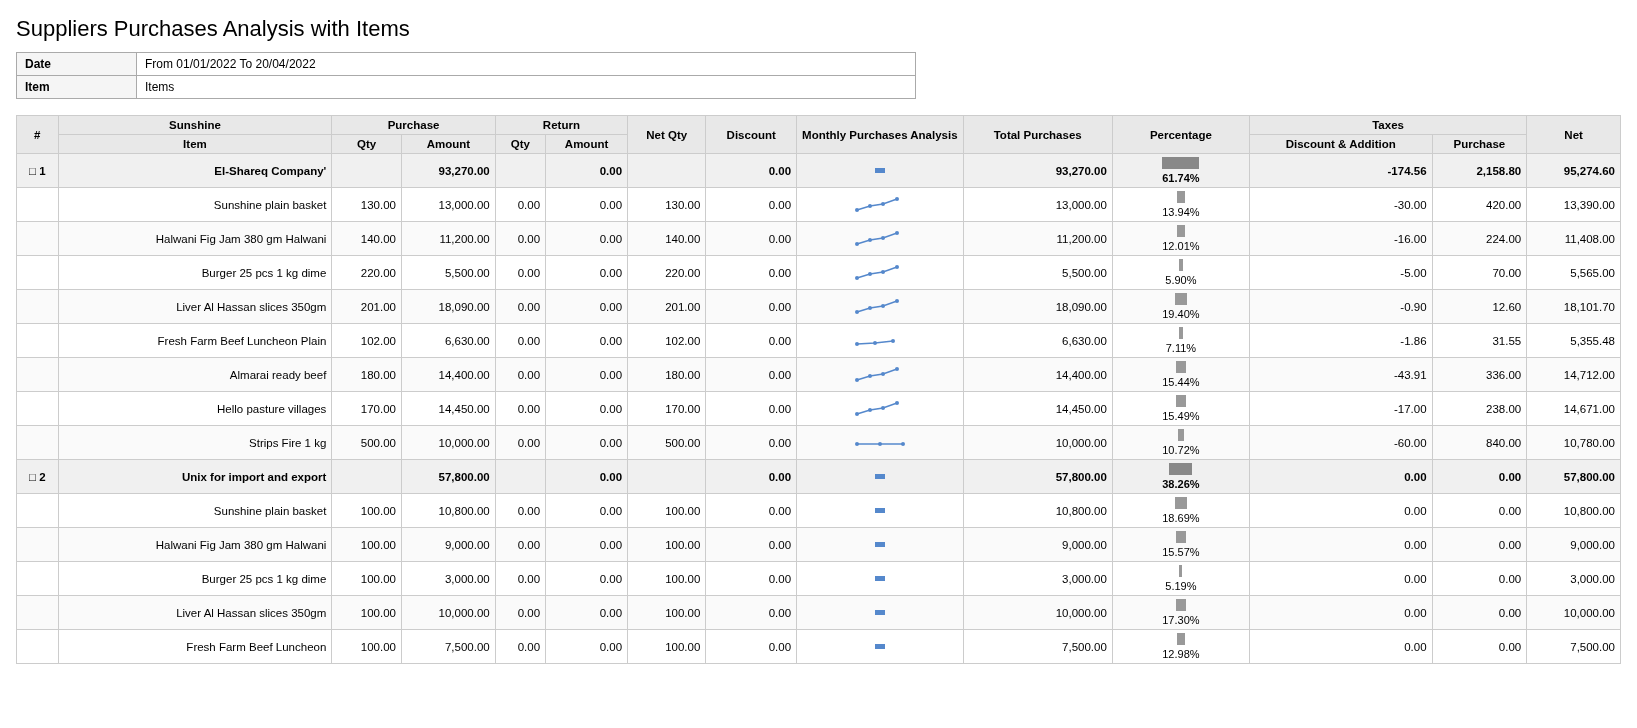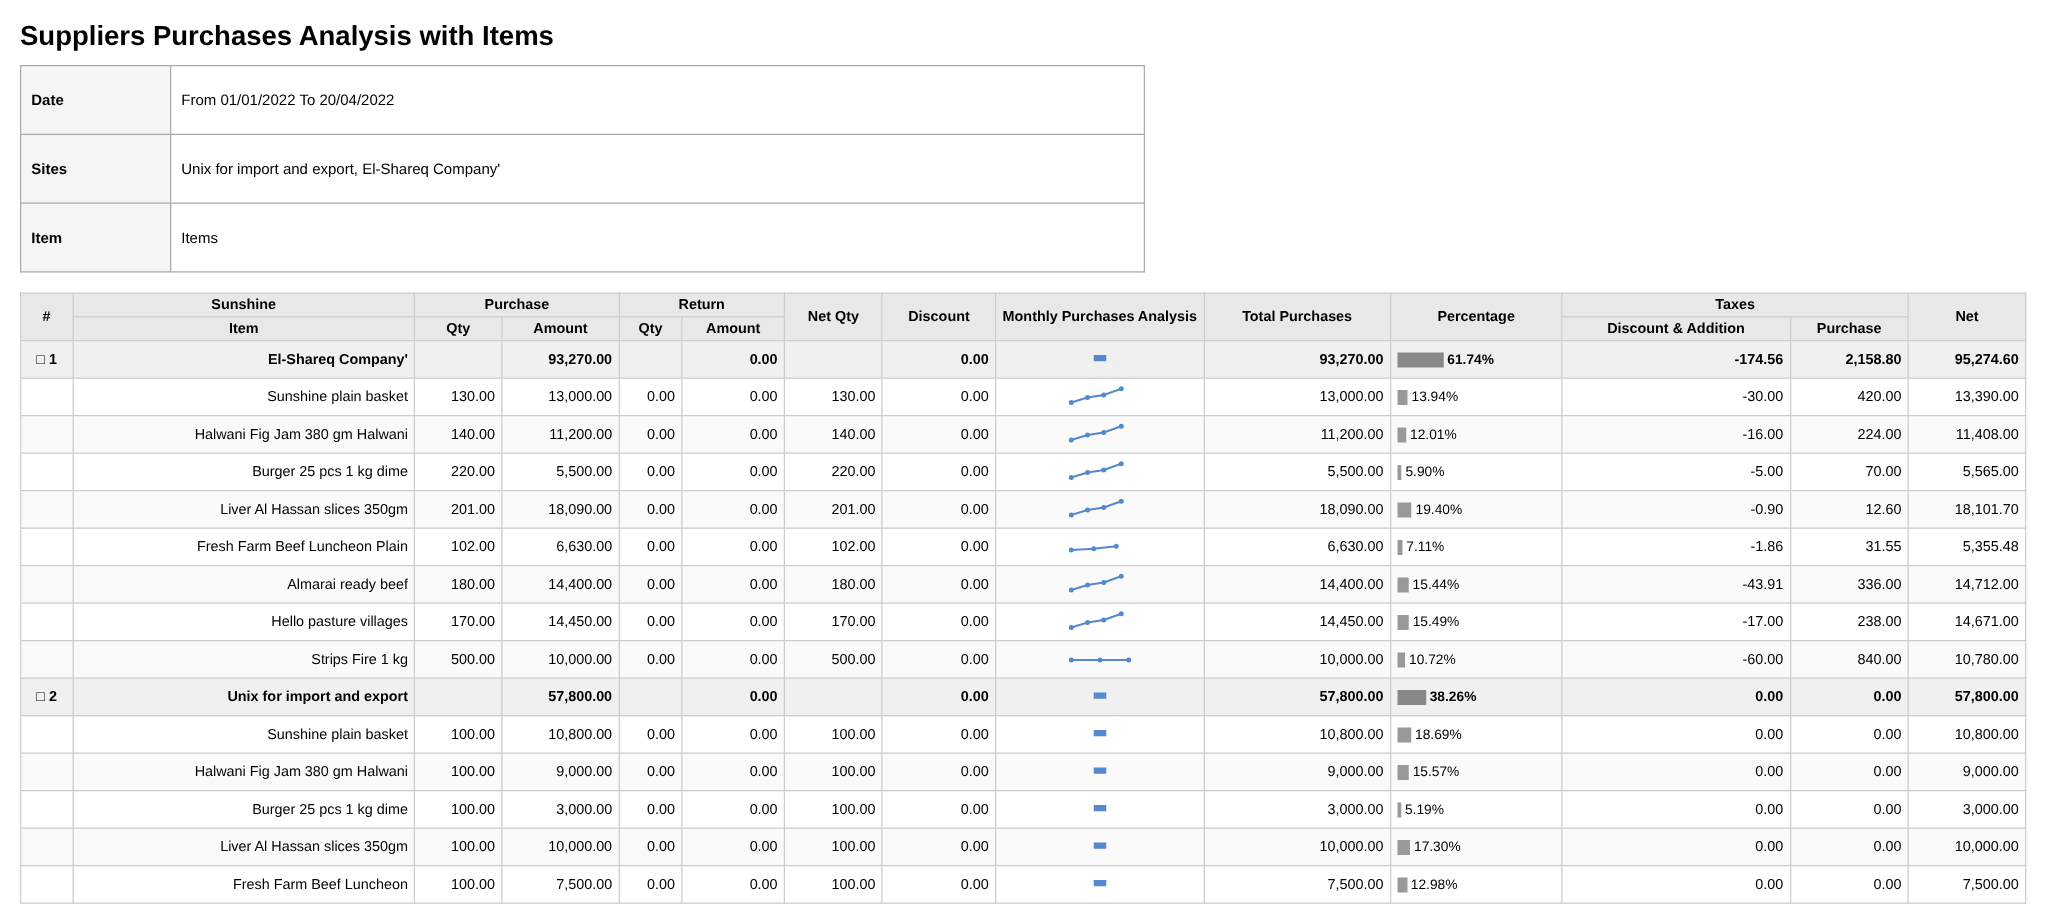--- a/index.html
+++ b/index.html
@@ -5,32 +5,32 @@
     * { box-sizing: border-box; margin: 0; padding: 0; }
     body {
       font-family: Arial, sans-serif;
       font-size: 12px;
       background: #fff;
       color: #000;
       padding: 16px;
     }
     h1 {
       font-size: 22px;
-      font-weight: bold;
+      font-weight: normal;
       margin-bottom: 10px;
     }
     .meta-table {
       border: 1px solid #aaa;
       border-collapse: collapse;
       margin-bottom: 16px;
       width: 900px;
     }
     .meta-table td {
       border: 1px solid #aaa;
-      padding: 20px 8px;
+      padding: 4px 8px;
     }
     .meta-table td:first-child {
       font-weight: bold;
       width: 120px;
       background: #f5f5f5;
     }
     .main-table {
       border-collapse: collapse;
       width: 100%;
       font-size: 11.5px;
@@ -65,20 +65,21 @@
     .header-group th { text-align: center; }
     .sparkline-cell {
       text-align: center;
       min-width: 60px;
     }
     .pct-bar-container {
       display: flex;
       align-items: center;
       gap: 3px;
       min-width: 80px;
+      flex-direction: column;
     }
     .pct-bar {
       height: 12px;
       background: #888;
       display: inline-block;
     }
     .pct-label {
       font-size: 11px;
       white-space: nowrap;
     }
@@ -86,24 +87,20 @@
 </head>
 <body>
 
 <h1>Suppliers Purchases Analysis with Items</h1>
 
 <table class="meta-table">
   <tbody>
       <tr>
     <td>Date</td>
     <td>From 01/01/2022 To 20/04/2022</td>
-  </tr>
-  <tr>
-    <td>Sites</td>
-    <td>Unix for import and export, El-Shareq Company'</td>
   </tr>
   <tr>
     <td>Item</td>
     <td>Items</td>
   </tr>
 </tbody>
   </table>
 
 <table class="main-table">
   <thead>

